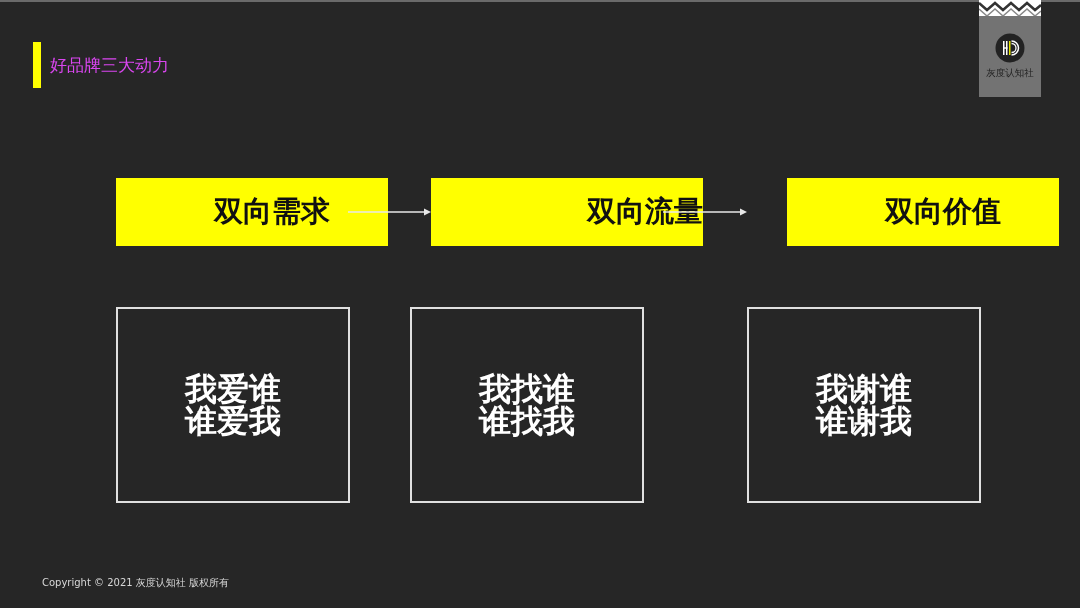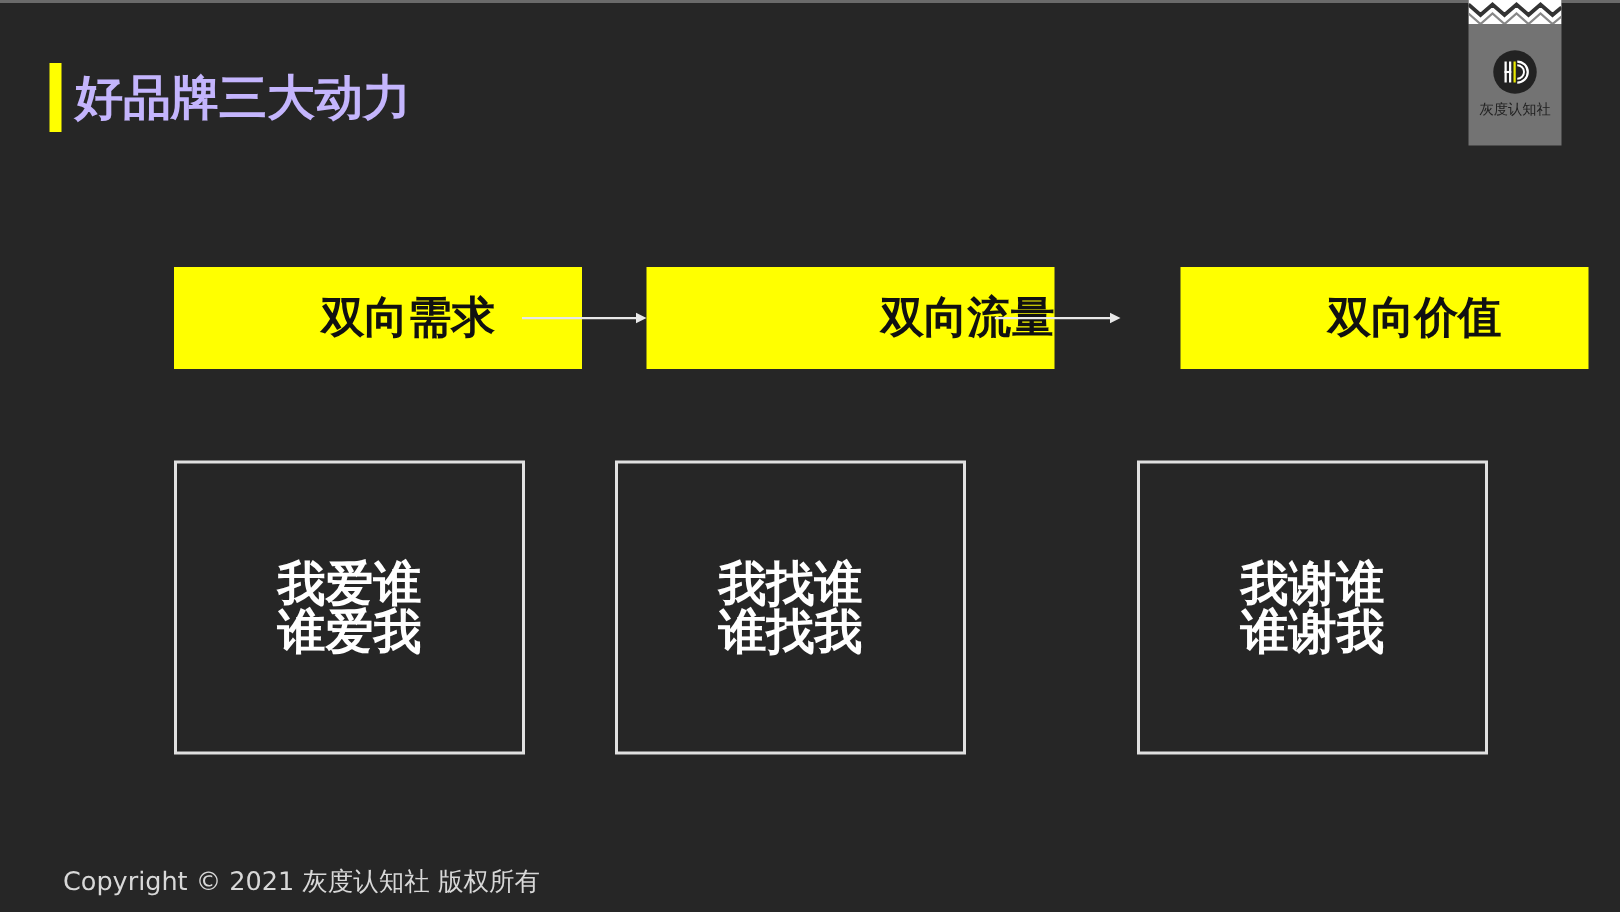--- a/index.html
+++ b/index.html
@@ -4,39 +4,39 @@
 <style>
   html, body { margin: 0; padding: 0; }
   body {
     width: 1080px; height: 608px; overflow: hidden;
     background: #262626;
     font-family: "DejaVu Sans", sans-serif;
     position: relative;
   }
   .top-line { position: absolute; left: 0; top: 0; width: 1080px; height: 2px; background: #6a6a6a; }
   .title-bar { position: absolute; left: 33px; top: 42px; width: 8px; height: 46px; background: #ffff00; }
-  .title { position: absolute; left: 50px; top: 47px; font-size: 32px; color: #c4b5fd; letter-spacing: 0px; line-height: 36px; font-weight: bold; }
+  .title { position: absolute; left: 50px; top: 47px; font-size: 17px; color: #d946ef; letter-spacing: 0px; line-height: 36px; }
   .logo {
     position: absolute; left: 979px; top: 0; width: 62px; height: 97px; background: #737373;
   }
   .logo .zig { position: absolute; left: 0; top: 0; width: 62px; height: 16px; }
   .logo .mark { position: absolute; left: 16px; top: 33px; width: 30px; height: 30px; }
   .logo .name { position: absolute; left: 0; width: 62px; top: 67px; font-size: 9.5px; color: #222; text-align: center; letter-spacing: 0px; }
   .ybox {
     position: absolute; top: 178px; width: 232px; height: 68px; background: #ffff00;
     display: flex; align-items: center; justify-content: center;
     font-size: 29px; font-weight: bold; color: #111111; padding-left: 40px;
   }
   .arrow { position: absolute; top: 211px; height: 2px; }
   .wbox {
     position: absolute; top: 307px; width: 230px; height: 192px; border: 2px solid #e0e0e0;
     display: flex; flex-direction: column; align-items: center; justify-content: center;
     color: #ffffff; font-size: 32px; font-weight: bold; line-height: 32px;
   }
-  .footer { position: absolute; left: 42px; top: 576px; font-size: 17px; color: #d8d8d8; }
+  .footer { position: absolute; left: 42px; top: 576px; font-size: 10px; color: #d8d8d8; }
 </style>
 </head>
 <body>
 
 <div class="top-line"></div>
 
 <div class="title-bar"></div>
 <div class="title">好品牌三大动力</div>
 
 <div class="logo">
@@ -77,18 +77,18 @@
 </svg>
 
 <div class="wbox" style="left:116px;">
   <div>我爱谁</div>
   <div>谁爱我</div>
 </div>
 <div class="wbox" style="left:410px;">
   <div>我找谁</div>
   <div>谁找我</div>
 </div>
-<div class="wbox" style="left:747px;margin-left:11px;">
+<div class="wbox" style="left:747px;">
   <div>我谢谁</div>
   <div>谁谢我</div>
 </div>
 
 <div class="footer">Copyright © 2021 灰度认知社 版权所有</div>
 
 </body></html>

